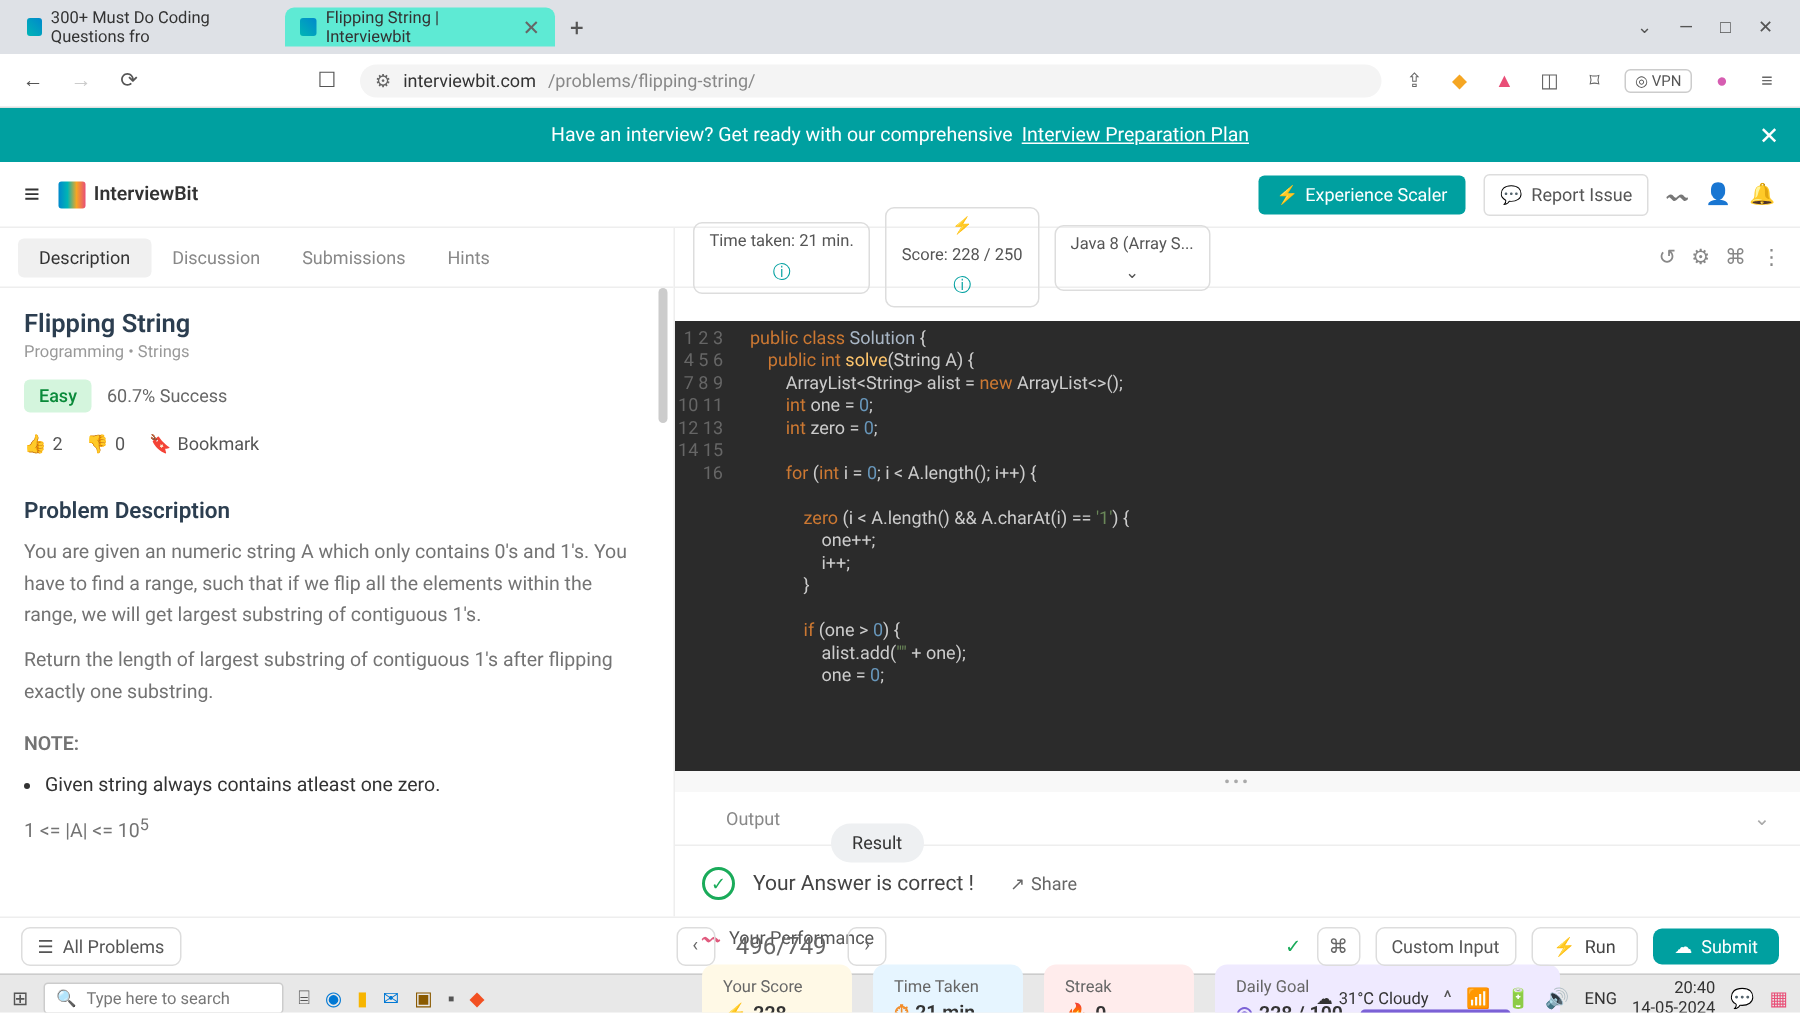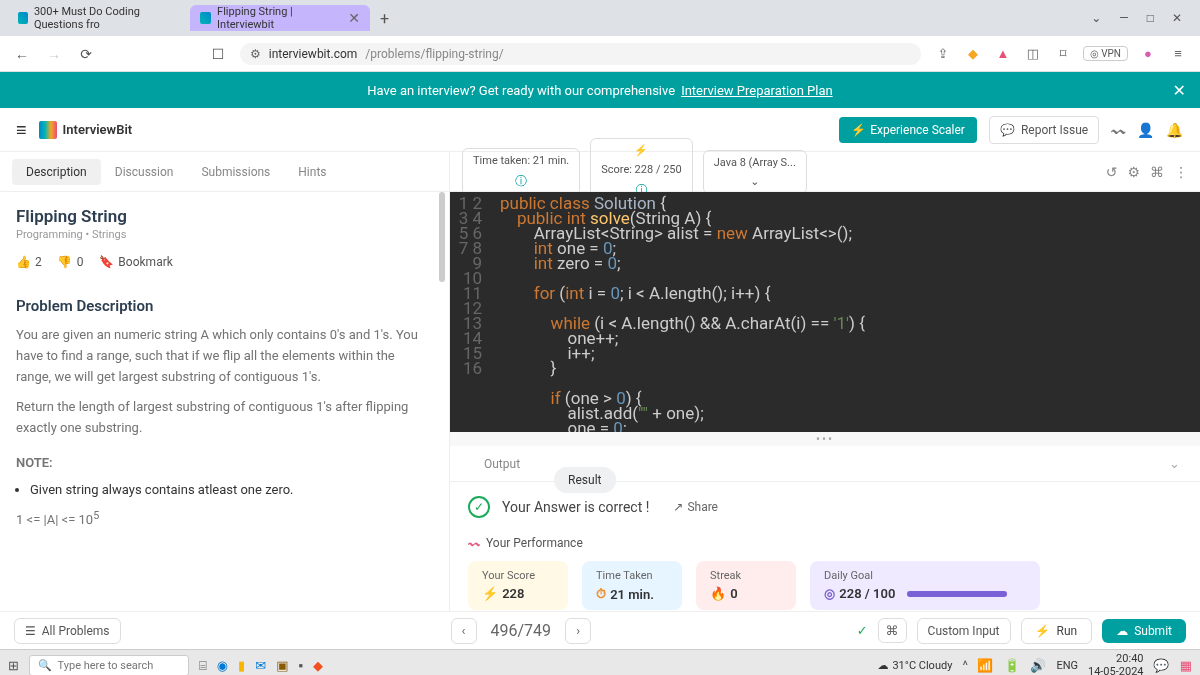--- a/index.html
+++ b/index.html
@@ -1,19 +1,19 @@
 <!DOCTYPE html>
 <html><head>
 <meta charset="utf-8">
 <style>
 * { margin: 0; padding: 0; box-sizing: border-box; font-family: -apple-system, BlinkMacSystemFont, "Segoe UI", Roboto, sans-serif; }
 body { width: 1200px; height: 675px; overflow: hidden; background: #fff; font-size: 13px; color: #333; }
 .browser-tabs { height: 36px; background: #dee1e6; display: flex; align-items: center; padding: 0 8px; gap: 2px; }
 .tab { height: 26px; padding: 0 10px; display: flex; align-items: center; gap: 6px; border-radius: 6px 6px 0 0; font-size: 11px; max-width: 180px; }
-.tab.active { background: #c4b5fd; }
+.tab.active { background: #5eead4; }
 .tab .favicon { width: 12px; height: 12px; background: linear-gradient(45deg,#00b5b5,#0088cc); border-radius: 2px; }
 .tab .close { font-size: 14px; color: #666; cursor: pointer; }
 .tab-add { padding: 0 8px; font-size: 16px; color: #555; cursor: pointer; }
 .tab-spacer { flex:1; }
 .window-controls { display:flex; gap:18px; padding-right:10px; color:#555; font-size:12px;}
 .addr-bar { height: 36px; background: #fff; display: flex; align-items: center; padding: 0 12px; gap: 12px; border-bottom: 1px solid #e0e0e0; }
 .nav-btn { width: 20px; height: 20px; display:flex; align-items:center; justify-content:center; color:#555; cursor:pointer; font-size:14px;}
 .addr-input { flex:1; display:flex; align-items:center; gap:8px; padding:4px 10px; background:#f4f4f4; border-radius:16px; font-size:12px; color:#666;}
 .addr-icon { font-size:12px;}
 .url-host { color:#333;}
@@ -51,21 +51,21 @@
 .sect-body { font-size:13px; color:#737373; line-height:1.6; margin-top:10px;}
 .note { font-weight:600; margin-top:14px;}
 .bullet { margin-top:8px; padding-left:14px;}
 .right-pane { flex:1; display:flex; flex-direction:column;}
 .editor-top { height:40px; display:flex; align-items:center; padding:0 12px; gap:10px; border-bottom:1px solid #eee;}
 .pill { border:1px solid #ddd; border-radius:6px; padding:5px 10px; font-size:11px; color:#555; display:flex; align-items:center; gap:6px;flex-direction:column;}
 .pill .info-ico { color:#00a0a0; font-size:12px;}
 .pill .bolt { color:#f5a623;}
 .editor-top .flex-spacer { flex:1;}
 .editor-ico { font-size:14px; color:#888; cursor:pointer;}
-.code-area { flex:none; height:240px; background:#2b2b2b; display:flex; font-family: 'Consolas','Monaco',monospace; font-size:17px; overflow:hidden;}
+.code-area { flex:none; height:300px; background:#2b2b2b; display:flex; font-family: 'Consolas','Monaco',monospace; font-size:12px; overflow:hidden;margin-top:22px;}
 .gutter { width:40px; background:#2b2b2b; color:#666; text-align:right; padding:4px 8px 4px 0; line-height:15px;}
 .code-lines { flex:1; padding:4px 0 4px 10px; color:#ccc; line-height:15px; white-space:pre;}
 .kw { color:#cc7832;}
 .cls { color:#a9b7c6;}
 .str { color:#6a8759;}
 .num { color:#6897bb;}
 .fn { color:#ffc66d;}
 .dots-bar { height:18px; display:flex; justify-content:center; align-items:center; background:#f8f8f8; color:#aaa; letter-spacing:2px; font-size:12px;}
 .result-tabs { height:36px; display:flex; align-items:center; padding:0 20px; gap:20px; border-bottom:1px solid #eee;}
 .rtab { font-size:12px; color:#888; padding:6px 14px; cursor:pointer;}
@@ -182,20 +182,24 @@
       <div class="prob-tab">Discussion</div>
       <div class="prob-tab">Submissions</div>
       <div class="prob-tab">Hints</div>
     </div>
     <div class="left-body">
       <div class="scroll-track">
           <div class="scroll-thumb"></div>
         </div>
       <div class="prob-title">Flipping String</div>
       <div class="crumbs">Programming  •  Strings</div>
+      <div class="badges-row">
+        <span class="diff-badge">Easy</span>
+        <span class="success">60.7% Success</span>
+      </div>
       <div class="social-row">
         <span class="social-item">👍 <span>2</span></span>
         <span class="social-item">👎 <span>0</span></span>
         <span class="social-item">🔖 <span>Bookmark</span></span>
       </div>
 
       <div class="sect-title">Problem Description</div>
       <div class="sect-body">You are given an numeric string A which only contains 0's and 1's. You have to find a range, such that if we flip all the elements within the range, we will get largest substring of contiguous 1's.</div>
       <div class="sect-body">Return the length of largest substring of contiguous 1's after flipping exactly one substring.</div>
       <div class="sect-body note">NOTE:</div>
@@ -249,21 +253,21 @@
 15
 16</div>
       <div class="code-lines"><span class="kw">public</span> <span class="kw">class</span> <span class="cls">Solution</span> {
     <span class="kw">public</span> <span class="kw">int</span> <span class="fn">solve</span>(String A) {
         ArrayList&lt;String&gt; alist = <span class="kw">new</span> ArrayList&lt;&gt;();
         <span class="kw">int</span> one = <span class="num">0</span>;
         <span class="kw">int</span> zero = <span class="num">0</span>;
 
         <span class="kw">for</span> (<span class="kw">int</span> i = <span class="num">0</span>; i &lt; A.length(); i++) {
 
-            <span class="kw">while</span> (i &lt; A.length() &amp;&amp; A.charAt(i) == <span class="str">'1'</span>) {
+            <span class="kw">zero</span> (i &lt; A.length() &amp;&amp; A.charAt(i) == <span class="str">'1'</span>) {
                 one++;
                 i++;
             }
 
             <span class="kw">if</span> (one &gt; <span class="num">0</span>) {
                 alist.add(<span class="str">""</span> + one);
                 one = <span class="num">0</span>;</div>
     </div>
     <div class="dots-bar">•••</div>
 

